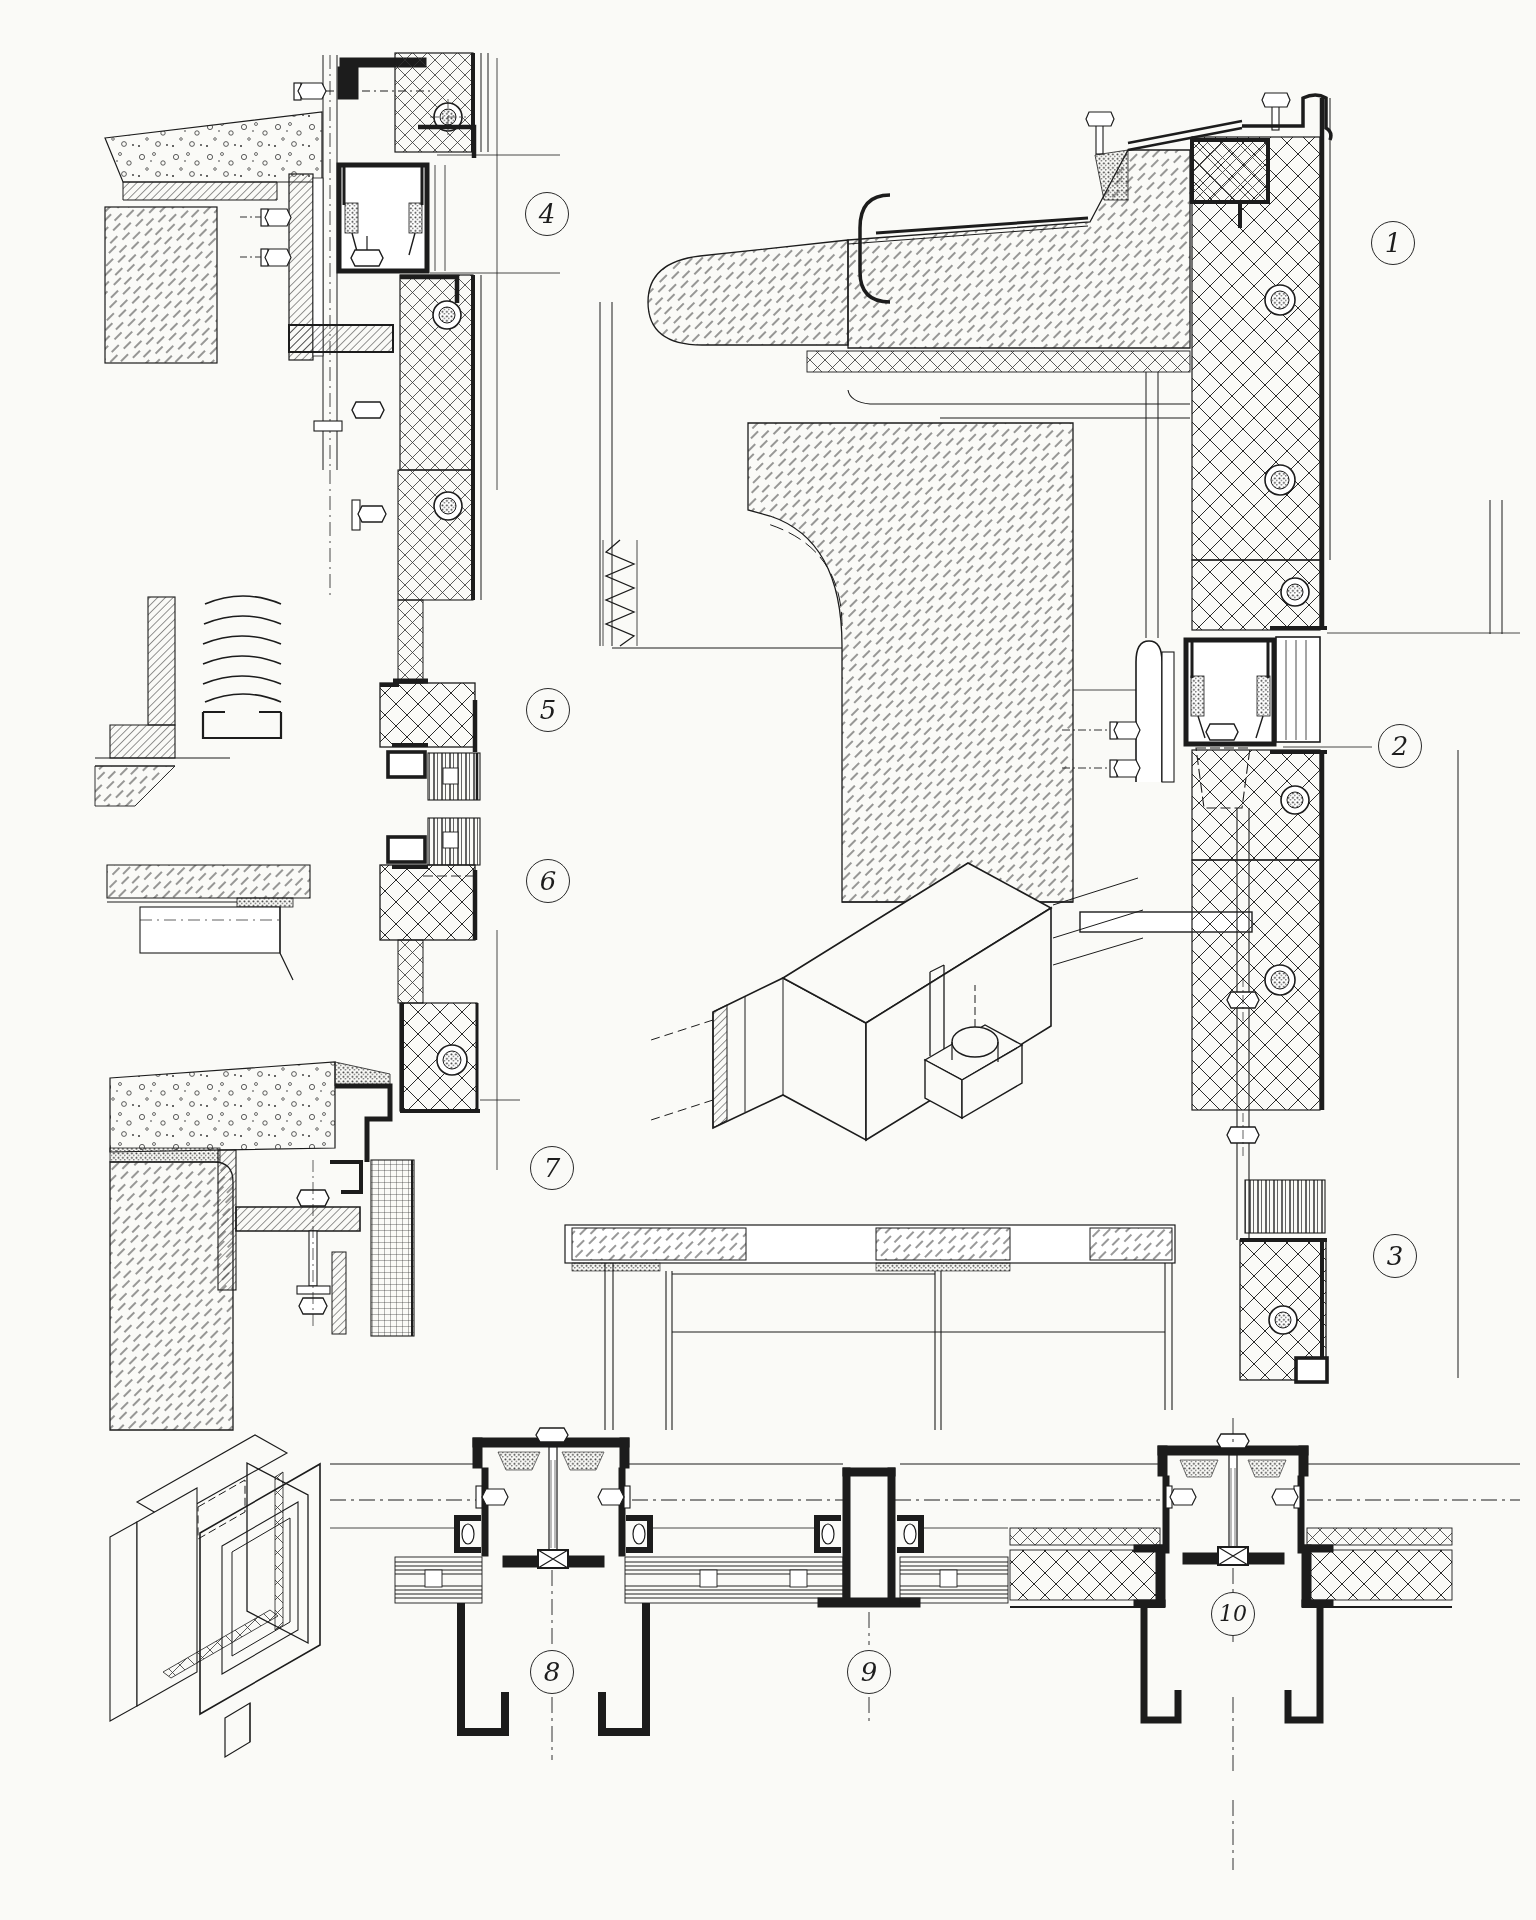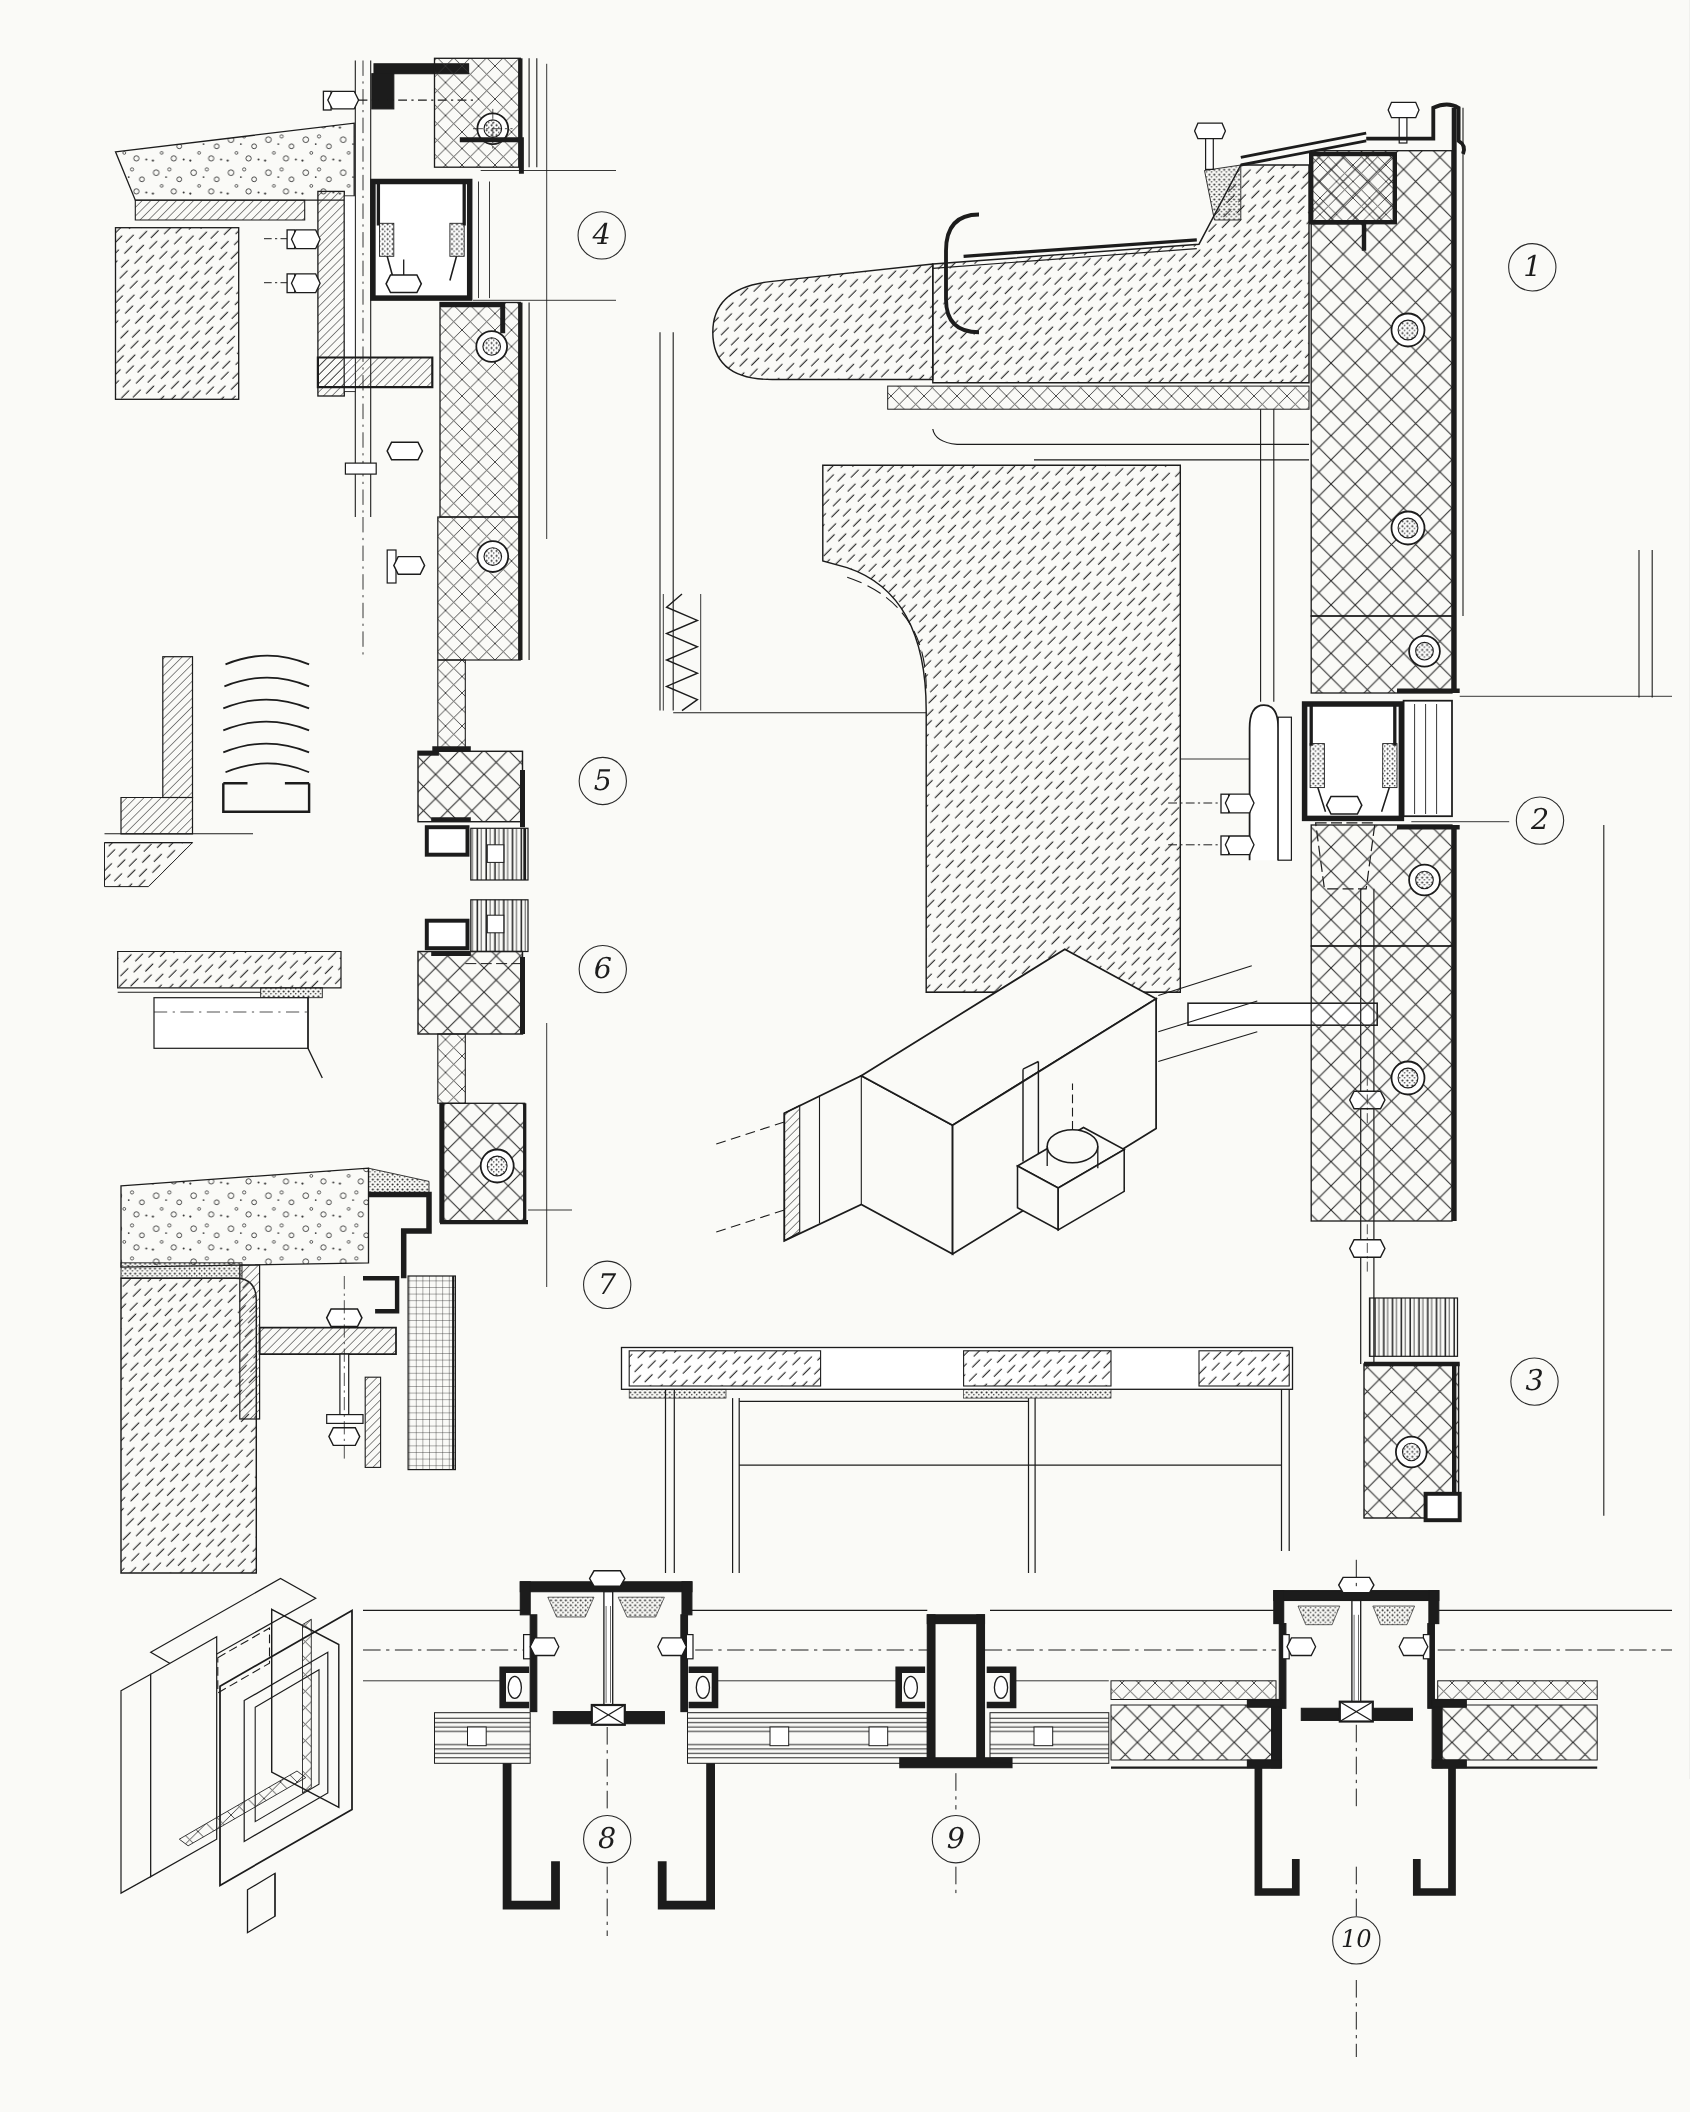--- a/index.html
+++ b/index.html
@@ -552,16 +552,16 @@
     </div>
 <div class="callout" style="left:552px;top:1168px;">
       <span>7</span>
     </div>
 <div class="callout" style="left:552px;top:1672px;">
       <span>8</span>
     </div>
 <div class="callout" style="left:869px;top:1672px;">
       <span>9</span>
     </div>
-<div class="callout small" style="left:1233px;top:1764px;">
+<div class="callout small" style="left:1233px;top:1614px;">
       <span>10</span>
     </div>
 </div>
 
 </body></html>

